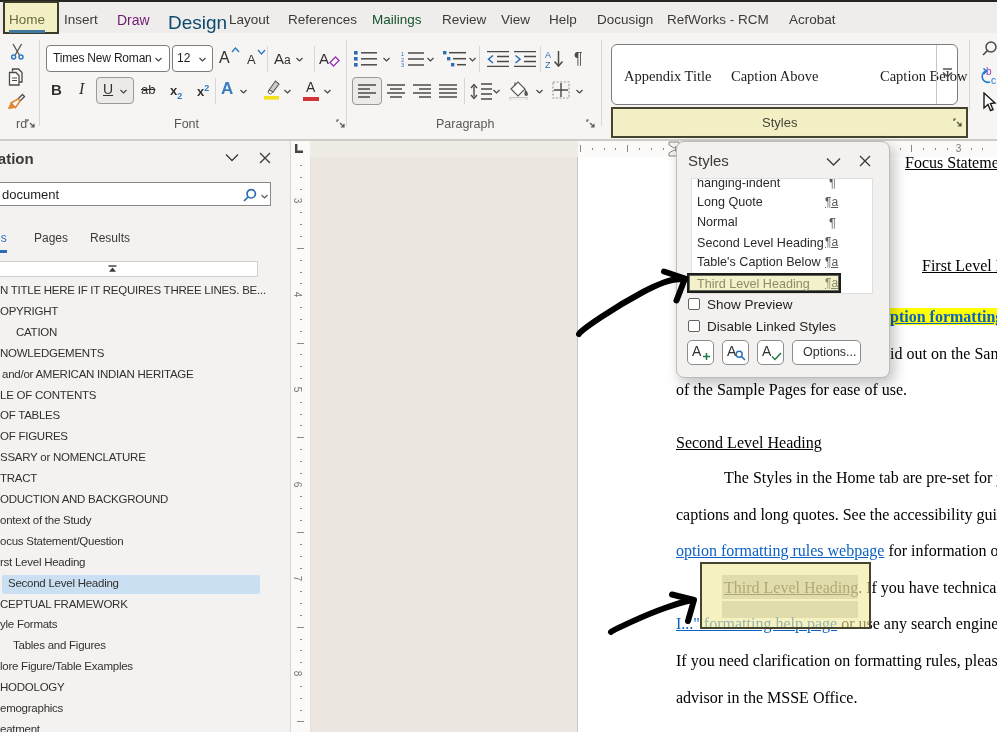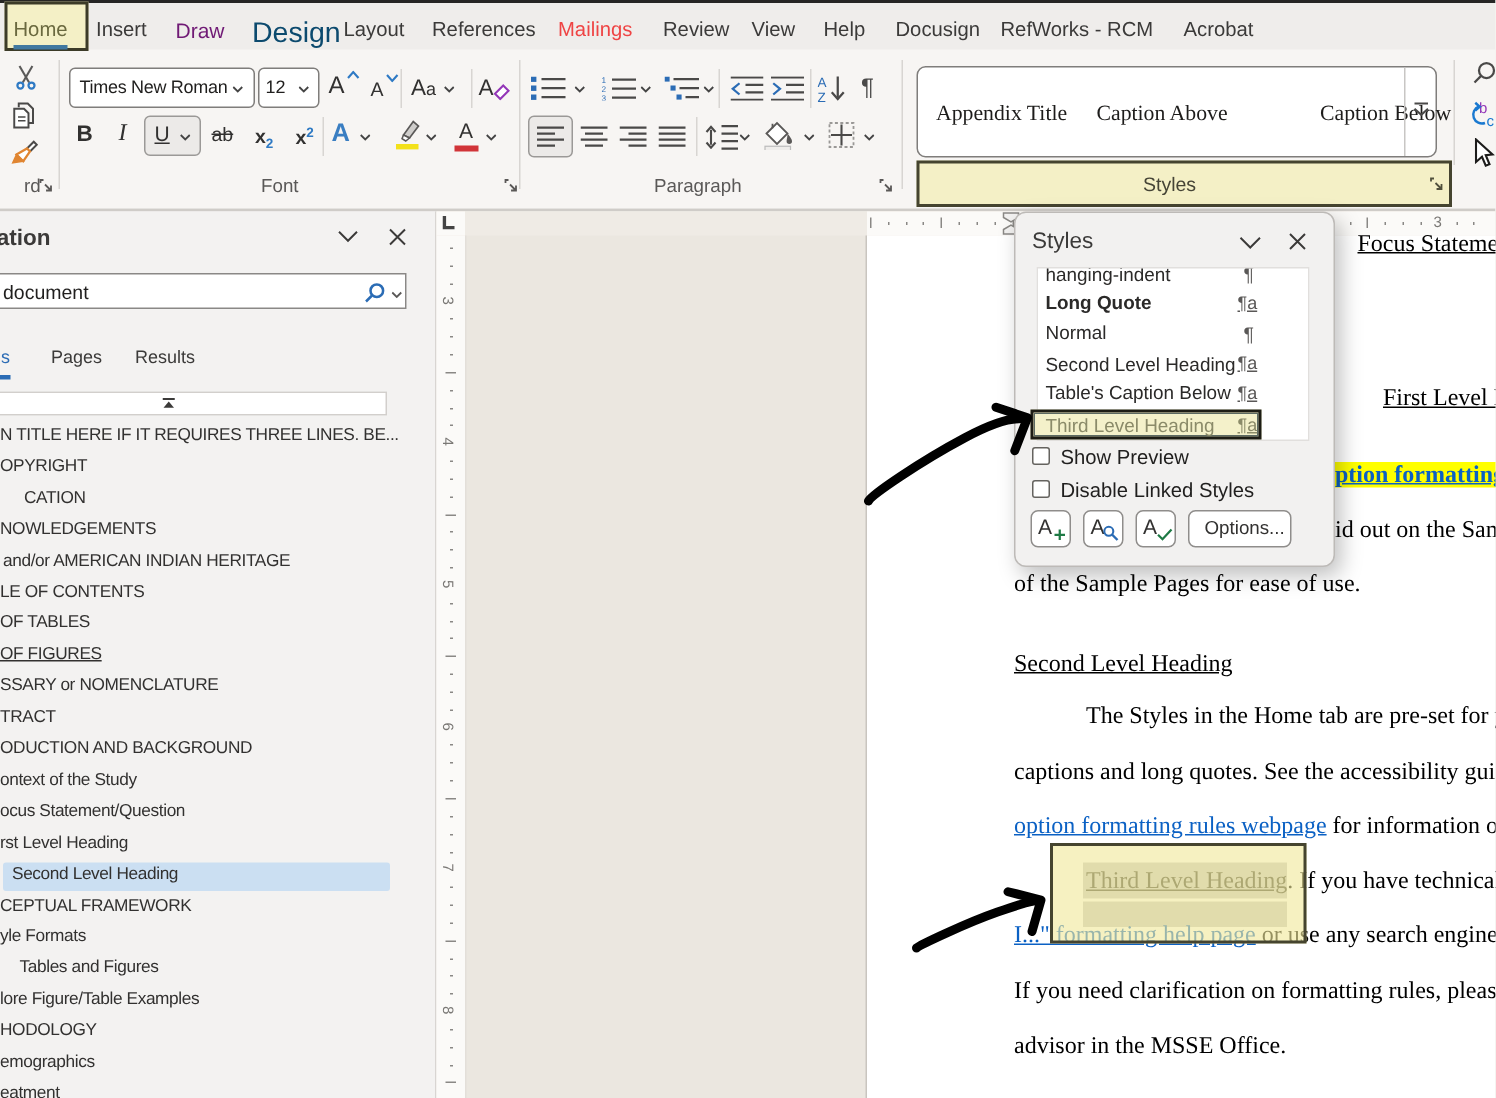--- a/index.html
+++ b/index.html
@@ -12,21 +12,21 @@
 
 <div class="abs" style="left:0;top:0;width:997px;height:139px;background:#f7f5f3;"></div>
 <div class="abs" style="left:0;top:0;width:997px;height:33px;background:#efedeb;"></div>
 <div class="abs" style="left:0;top:139px;width:997px;height:2px;background:#cfccc8;"></div>
 <div class="abs" style="left:0;top:0;width:997px;height:1.5px;background:#262524;"></div>
 <div class="abs nw" style="left:64px;top:12px;font-size:13.5px;color:#3b3a39;">Insert</div>
 <div class="abs nw" style="left:117px;top:12px;font-size:14px;color:#701a75;">Draw</div>
 <div class="abs nw" style="left:168px;top:12px;font-size:19px;color:#0c4a6e;">Design</div>
 <div class="abs nw" style="left:229px;top:12px;font-size:13.5px;color:#3b3a39;">Layout</div>
 <div class="abs nw" style="left:288px;top:12px;font-size:13.5px;color:#3b3a39;">References</div>
-<div class="abs nw" style="left:372px;top:12px;font-size:13.5px;color:#ef4444;">Mailings</div>
+<div class="abs nw" style="left:372px;top:12px;font-size:13.5px;color:#14532d;">Mailings</div>
 <div class="abs nw" style="left:442px;top:12px;font-size:13.5px;color:#3b3a39;">Review</div>
 <div class="abs nw" style="left:501px;top:12px;font-size:13.5px;color:#3b3a39;">View</div>
 <div class="abs nw" style="left:549px;top:12px;font-size:13.5px;color:#3b3a39;">Help</div>
 <div class="abs nw" style="left:597px;top:12px;font-size:13.5px;color:#3b3a39;">Docusign</div>
 <div class="abs nw" style="left:667px;top:12px;font-size:13.5px;color:#3b3a39;">RefWorks - RCM</div>
 <div class="abs nw" style="left:789px;top:12px;font-size:13.5px;color:#3b3a39;">Acrobat</div>
 <div class="abs" style="left:3px;top:1px;width:56px;height:33px;background:#f4f0c6;border:2.5px solid #3c3b28;box-sizing:border-box;"></div>
 <div class="abs nw" style="left:9px;top:12px;font-size:13.5px;color:#6a693f;">Home</div>
 <div class="abs" style="left:9px;top:29.5px;width:36px;height:3px;background:#4179a0;"></div>
 <svg class="abs" style="left:9px;top:43px;" width="18" height="18" viewBox="0 0 18 18">
@@ -370,21 +370,21 @@
     <path d="M5.5 2.6 L9 6.8 H2 Z" fill="#3b3a39"></path>
   </svg>
 <div class="abs" style="left:2px;top:575px;width:258px;height:19px;background:#cbdff2;border-radius:2px;"></div>
 <div class="abs nw" style="left:0px;top:284.0px;font-size:11.5px;letter-spacing:-0.25px;color:#323130;">N TITLE HERE IF IT REQUIRES THREE LINES. BE...</div>
 <div class="abs nw" style="left:0px;top:304.9px;font-size:11.5px;letter-spacing:-0.25px;color:#323130;">OPYRIGHT</div>
 <div class="abs nw" style="left:0px;top:325.8px;font-size:11.5px;letter-spacing:-0.25px;color:#323130;padding-left:16px;">CATION</div>
 <div class="abs nw" style="left:0px;top:346.7px;font-size:11.5px;letter-spacing:-0.25px;color:#323130;">NOWLEDGEMENTS</div>
 <div class="abs nw" style="left:2px;top:367.6px;font-size:11.5px;letter-spacing:-0.25px;color:#323130;">and/or AMERICAN INDIAN HERITAGE</div>
 <div class="abs nw" style="left:0px;top:388.5px;font-size:11.5px;letter-spacing:-0.25px;color:#323130;">LE OF CONTENTS</div>
 <div class="abs nw" style="left:0px;top:409.4px;font-size:11.5px;letter-spacing:-0.25px;color:#323130;">OF TABLES</div>
-<div class="abs nw" style="left:0px;top:430.3px;font-size:11.5px;letter-spacing:-0.25px;color:#323130;text-decoration:underline;">OF FIGURES</div>
+<div class="abs nw" style="left:0px;top:430.3px;font-size:11.5px;letter-spacing:-0.25px;color:#323130;">OF FIGURES</div>
 <div class="abs nw" style="left:0px;top:451.2px;font-size:11.5px;letter-spacing:-0.25px;color:#323130;">SSARY or NOMENCLATURE</div>
 <div class="abs nw" style="left:0px;top:472.1px;font-size:11.5px;letter-spacing:-0.25px;color:#323130;">TRACT</div>
 <div class="abs nw" style="left:0px;top:493.0px;font-size:11.5px;letter-spacing:-0.25px;color:#323130;">ODUCTION AND BACKGROUND</div>
 <div class="abs nw" style="left:0px;top:513.9px;font-size:11.5px;letter-spacing:-0.25px;color:#323130;">ontext of the Study</div>
 <div class="abs nw" style="left:0px;top:534.8px;font-size:11.5px;letter-spacing:-0.25px;color:#323130;">ocus Statement/Question</div>
 <div class="abs nw" style="left:0px;top:555.7px;font-size:11.5px;letter-spacing:-0.25px;color:#323130;">rst Level Heading</div>
 <div class="abs nw" style="left:8px;top:576.6px;font-size:11.5px;letter-spacing:-0.25px;color:#323130;">Second Level Heading</div>
 <div class="abs nw" style="left:0px;top:597.5px;font-size:11.5px;letter-spacing:-0.25px;color:#323130;">CEPTUAL FRAMEWORK</div>
 <div class="abs nw" style="left:0px;top:618.4px;font-size:11.5px;letter-spacing:-0.25px;color:#323130;">yle Formats</div>
 <div class="abs nw" style="left:13px;top:639.3px;font-size:11.5px;letter-spacing:-0.25px;color:#323130;">Tables and Figures</div>
@@ -413,21 +413,21 @@
 <svg class="abs" style="left:826px;top:157px;" width="15" height="9" viewBox="0 0 15 9">
     <path d="M1 1.5 L7.5 8 L14 1.5" fill="none" stroke="#3b3a39" stroke-width="1.3"></path>
   </svg>
 <svg class="abs" style="left:859px;top:155px;" width="12" height="12" viewBox="0 0 12 12">
     <path d="M1 1 L11 11 M11 1 L1 11" stroke="#3b3a39" stroke-width="1.3"></path>
   </svg>
 <div class="abs" style="left:691px;top:178px;width:182px;height:116px;background:#fff;border:1px solid #e1dfdd;box-sizing:border-box;overflow:hidden;"></div>
 <div class="abs" style="left:691px;top:179px;width:181px;height:114px;overflow:hidden;">
 <div class="abs nw" style="left:6px;top:-3.1px;font-size:12.6px;color:#2b2a29;">hanging-indent</div>
 <div class="abs nw" style="left:138px;top:-3.6px;font-size:13px;color:#5a5857;">¶</div>
-<div class="abs nw" style="left:6px;top:16.3px;font-size:12.6px;color:#2b2a29;font-weight:bold;">Long Quote</div>
+<div class="abs nw" style="left:6px;top:16.3px;font-size:12.6px;color:#2b2a29;">Long Quote</div>
 <div class="abs nw" style="left:134px;top:15.8px;font-size:12px;color:#5a5857;text-decoration:underline;">¶a</div>
 <div class="abs nw" style="left:6px;top:36.4px;font-size:12.6px;color:#2b2a29;">Normal</div>
 <div class="abs nw" style="left:138px;top:35.9px;font-size:13px;color:#5a5857;">¶</div>
 <div class="abs nw" style="left:6px;top:56.5px;font-size:12.6px;color:#2b2a29;">Second Level Heading</div>
 <div class="abs nw" style="left:134px;top:56.0px;font-size:12px;color:#5a5857;text-decoration:underline;">¶a</div>
 <div class="abs nw" style="left:6px;top:76.3px;font-size:12.6px;color:#2b2a29;">Table's Caption Below</div>
 <div class="abs nw" style="left:134px;top:75.8px;font-size:12px;color:#5a5857;text-decoration:underline;">¶a</div>
 </div>
 <div class="abs" style="left:687px;top:273px;width:154px;height:20px;background:#f4f1ca;border:2px solid #1d1d15;box-shadow:inset 0 0 0 1px #5c6a62;box-sizing:border-box;"></div>
 <div class="abs nw" style="left:697px;top:277px;font-size:12.6px;color:#8b8b69;">Third Level Heading</div>

